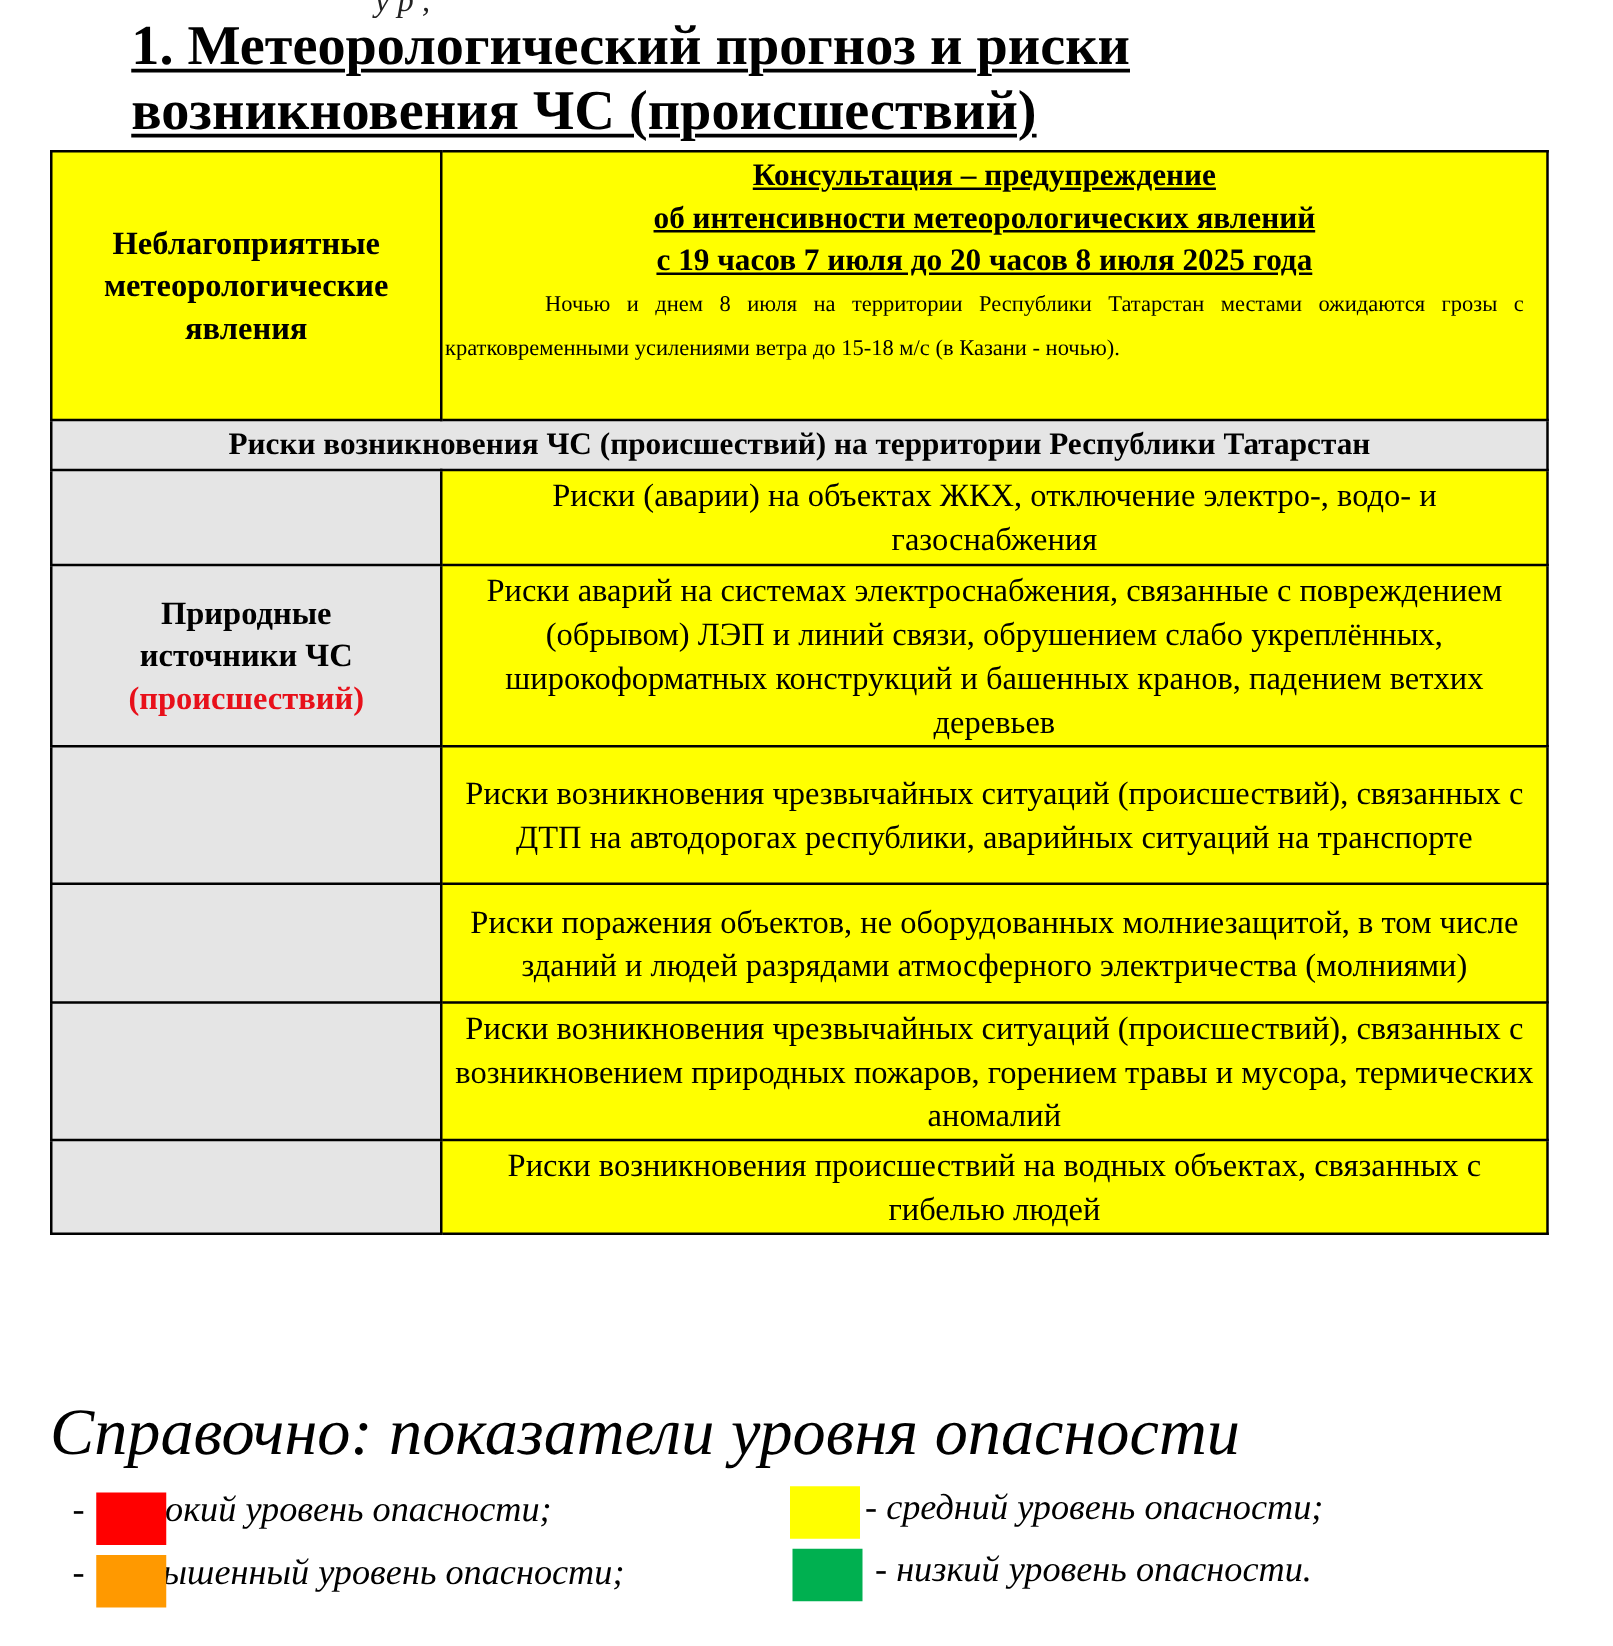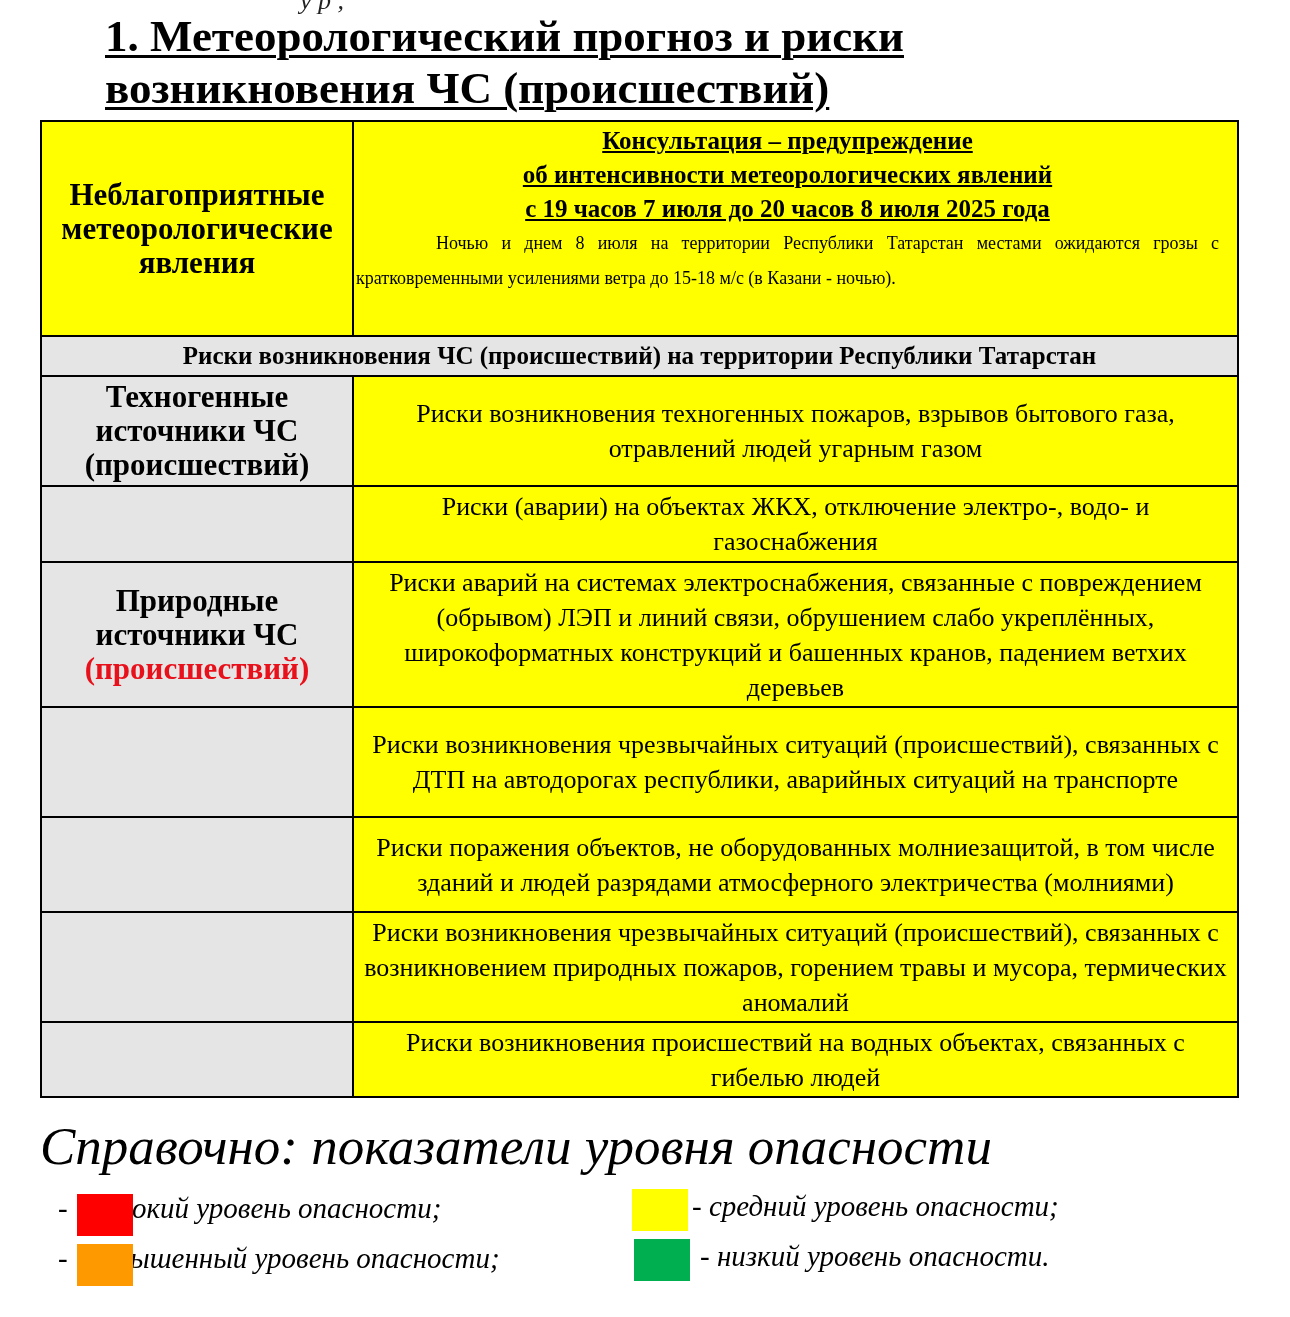--- a/index.html
+++ b/index.html
@@ -11,21 +11,21 @@
   .title { position: absolute; left: 105px; top: 10px; width: 1000px; margin: 0;
            font-size: 45px; font-weight: bold; line-height: 52px; text-decoration: underline; text-decoration-thickness: 3px; text-underline-offset: 4px; }
 
   table.main { position: absolute; left: 40px; top: 120px; width: 1197px; border-collapse: collapse; table-layout: fixed; }
   table.main td { border: 2px solid #000; padding: 0 3px; vertical-align: middle; }
   col.c1 { width: 312px; }
   col.c2 { width: 885px; }
   .yellow { background: #ffff00; }
   .white { background: #e5e5e5; }
 
-  .lbl { text-align: center; font-weight: bold; font-size: 31px; line-height: 34px; }
+  .lbl { text-align: center; font-weight: bold; font-size: 26px; line-height: 34px; }
   .red { color: #e8101a; }
 
   .warn-head { text-align: center; font-weight: bold; font-size: 25px; line-height: 34px; text-decoration: underline; }
   .warn-body { font-size: 18px; line-height: 35px; text-align: justify; text-align-last: left; }
   .warn-body .indent { display: inline-block; width: 80px; }
 
   .span-row td { text-align: center; font-weight: bold; font-size: 25px; line-height: 36px; padding: 0; }
 
   .risk { text-align: center; font-size: 26px; line-height: 35px; }
 
@@ -64,28 +64,20 @@
         <span>с  19 часов 7 июля  до 20 часов 8 июля 2025 года</span>
       </div>
       <div class="warn-body"><span class="indent"></span><span>Ночью и днем 8 июля на территории Республики Татарстан местами ожидаются грозы с кратковременными усилениями ветра до 15-18 м/с (в Казани - ночью).</span></div>
     </td>
   </tr>
 
   <tr class="span-row" style="height:40px">
     <td colspan="2" class="white">Риски возникновения ЧС (происшествий) на территории Республики Татарстан</td>
   </tr>
 
-  <tr style="height:110px">
-    <td class="white lbl">
-      <span>Техногенные</span><br>
-      <span>источники ЧС</span><br>
-      <span>(происшествий)</span>
-    </td>
-    <td class="yellow risk">Риски возникновения техногенных пожаров, взрывов бытового газа, отравлений людей угарным газом</td>
-  </tr>
 
   <tr style="height:76px">
     <td class="white"></td>
     <td class="yellow risk">Риски (аварии) на объектах ЖКХ, отключение электро-, водо- и газоснабжения</td>
   </tr>
 
   <tr style="height:145px">
     <td class="white lbl">
       <span>Природные</span><br>
       <span>источники ЧС</span><br>

